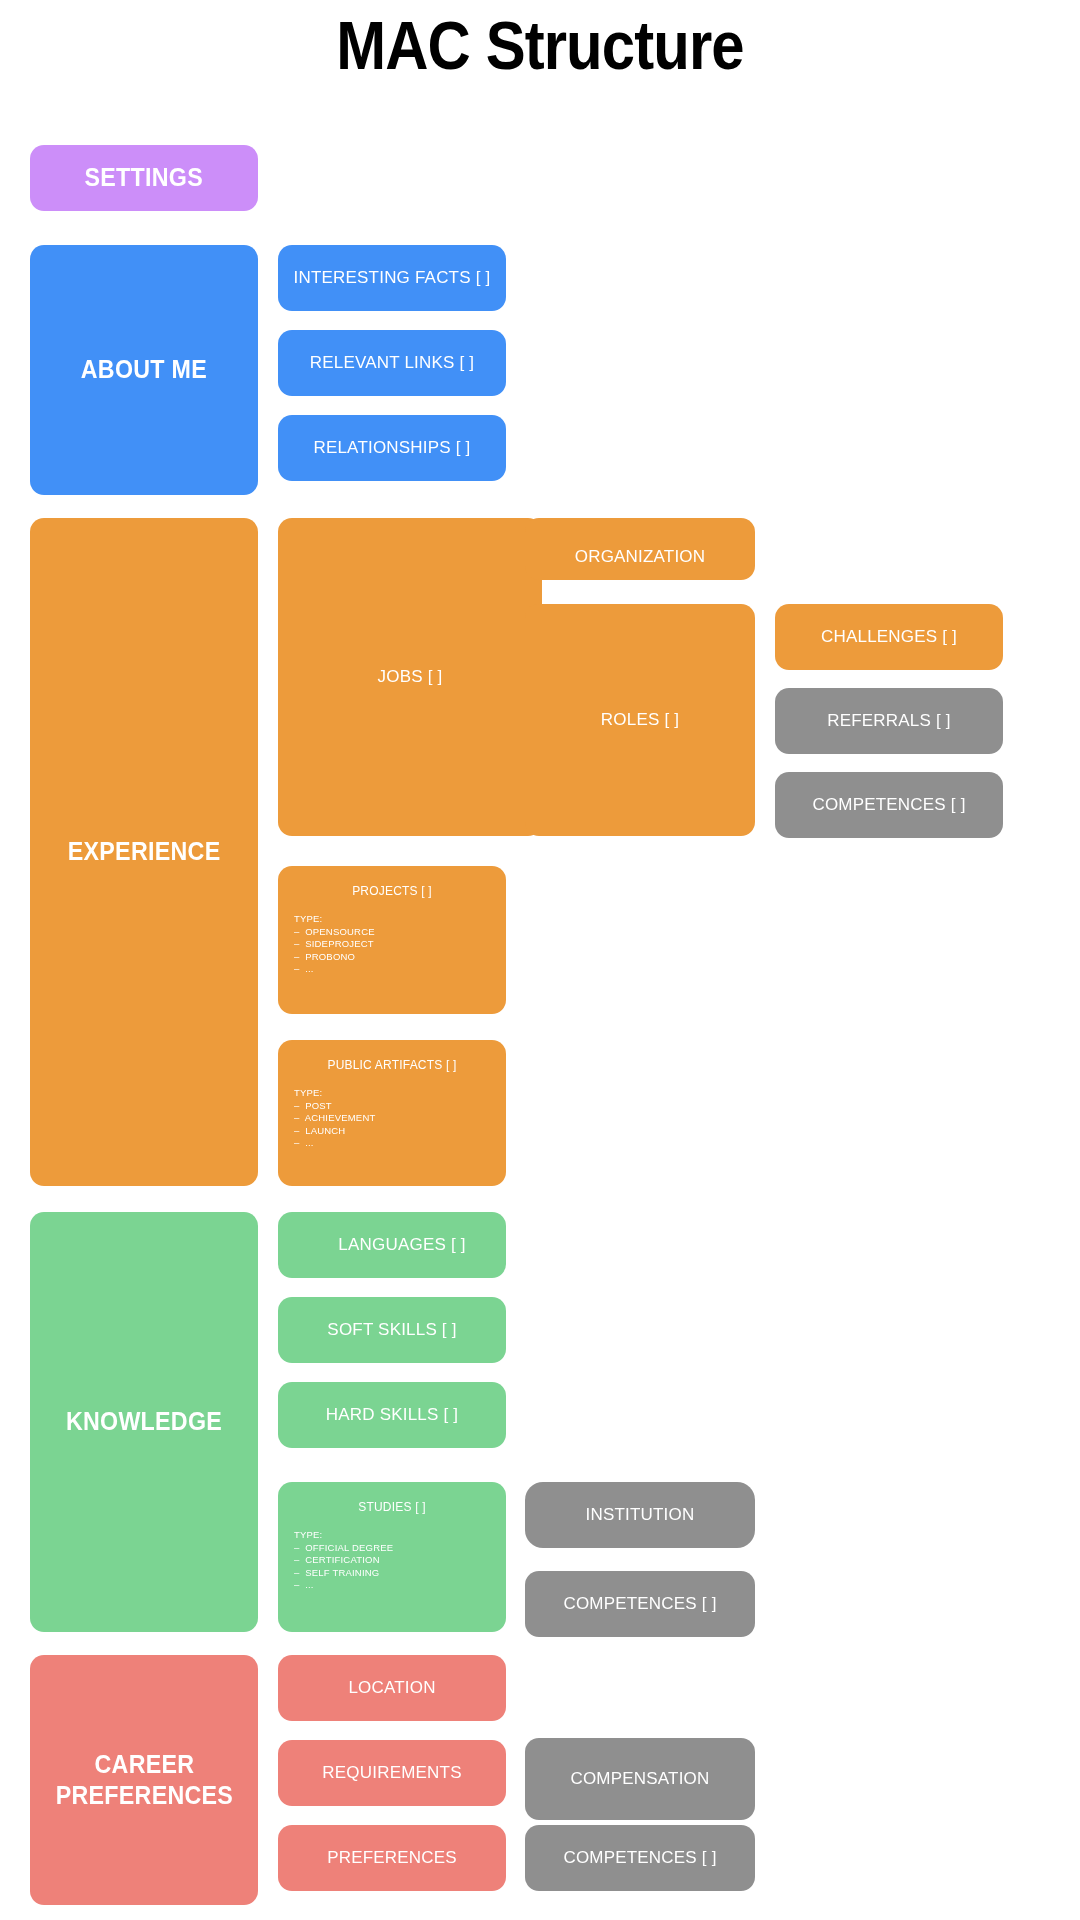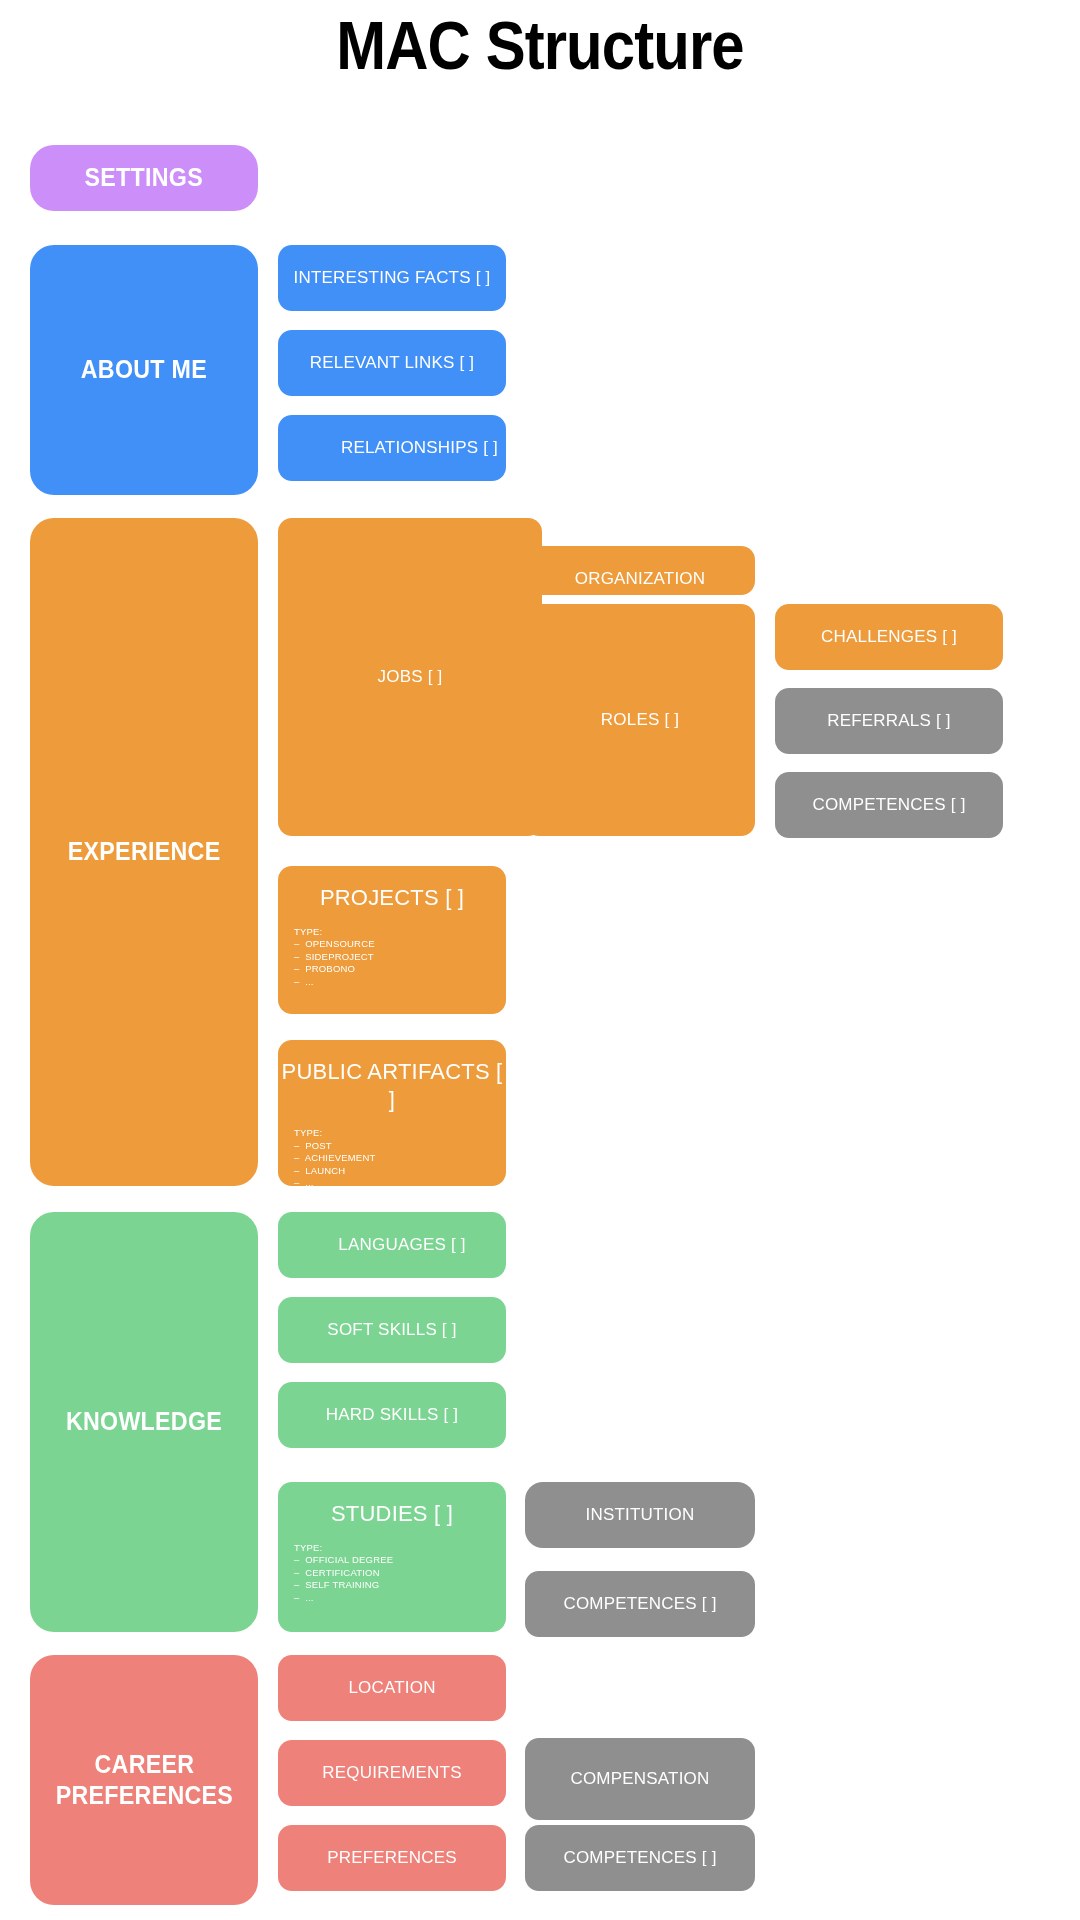--- a/index.html
+++ b/index.html
@@ -44,21 +44,20 @@
     font-size: 17px;
     letter-spacing: 0.2px;
     line-height: 1.25;
     padding: 6px 8px;
   }
   .card.head {
     font-weight: bold;
     font-size: 25px;
     letter-spacing: 0.3px;
     transform-origin: center;
-    border-radius: 24px;
   }
   .card.head .headlabel { transform: scaleX(0.93); display:block; }
   .card.sub { font-weight: normal; }
   .card.topalign {
     align-items: flex-start;
     padding-top: 22px;
   }
 
   
   .c-purple { background: #cc8ef9; }
@@ -69,21 +68,21 @@
   .c-grey   { background: #8f8f8f; }
 
   
   .card.withlist {
     display: block;
     padding: 0;
   }
   .card.withlist .cap {
     display: block;
     text-align: center;
-    font-size: 22px;
+    font-size: 12px;
     margin-top: 18px;
   }
   .card.withlist .typeblock {
     margin: 14px 12px 0 16px;
     text-align: left;
     font-size: 9.5px;
     line-height: 1.32;
     letter-spacing: 0.2px;
   }
   .card.withlist .typeblock .t-head { display: block; }
@@ -101,33 +100,33 @@
 <div class="card head c-blue" style="left:30px; top:245px; width:228px; height:250px;">
   <span class="headlabel">ABOUT ME</span>
 </div>
 
 <div class="card sub c-blue" style="left:278px; top:245px; width:228px; height:66px;">
   <span>INTERESTING FACTS [ ]</span>
 </div>
 <div class="card sub c-blue" style="left:278px; top:330px; width:228px; height:66px;">
   <span>RELEVANT LINKS [ ]</span>
 </div>
-<div class="card sub c-blue" style="left:278px; top:415px; width:228px; height:66px;justify-content:flex-end;">
+<div class="card sub c-blue" style="left:278px; top:415px; width:228px; height:66px;">
   <span>RELATIONSHIPS [ ]</span>
 </div>
 
 <div class="card head c-orange" style="left:30px; top:518px; width:228px; height:668px;justify-content:center;">
   <span class="headlabel">EXPERIENCE</span>
 </div>
 
 <div class="card sub c-orange" style="left:278px; top:518px; width:264px; height:318px;">
   <span>JOBS [ ]</span>
 </div>
 
-<div class="card sub c-orange topalign" style="left:525px; top:546px; width:230px; height:49px;">
+<div class="card sub c-orange topalign" style="left:525px; top:518px; width:230px; height:62px;align-items:center;">
   <span>ORGANIZATION</span>
 </div>
 
 <div class="card sub c-orange" style="left:525px; top:604px; width:230px; height:232px;">
   <span>ROLES [ ]</span>
 </div>
 
 <div class="card sub c-orange" style="left:775px; top:604px; width:228px; height:66px;">
   <span>CHALLENGES [ ]</span>
 </div>

